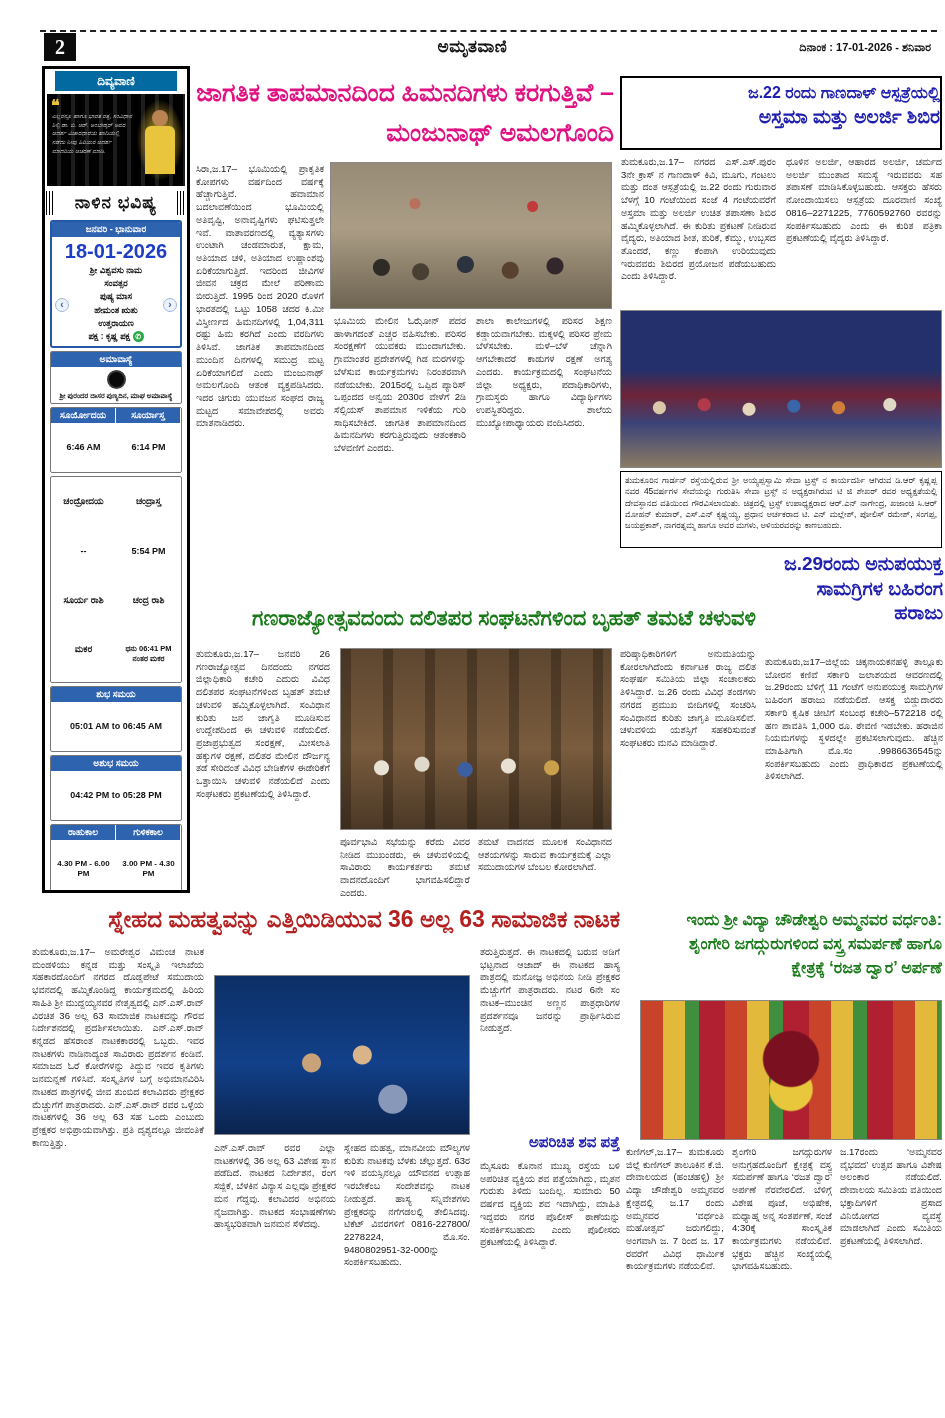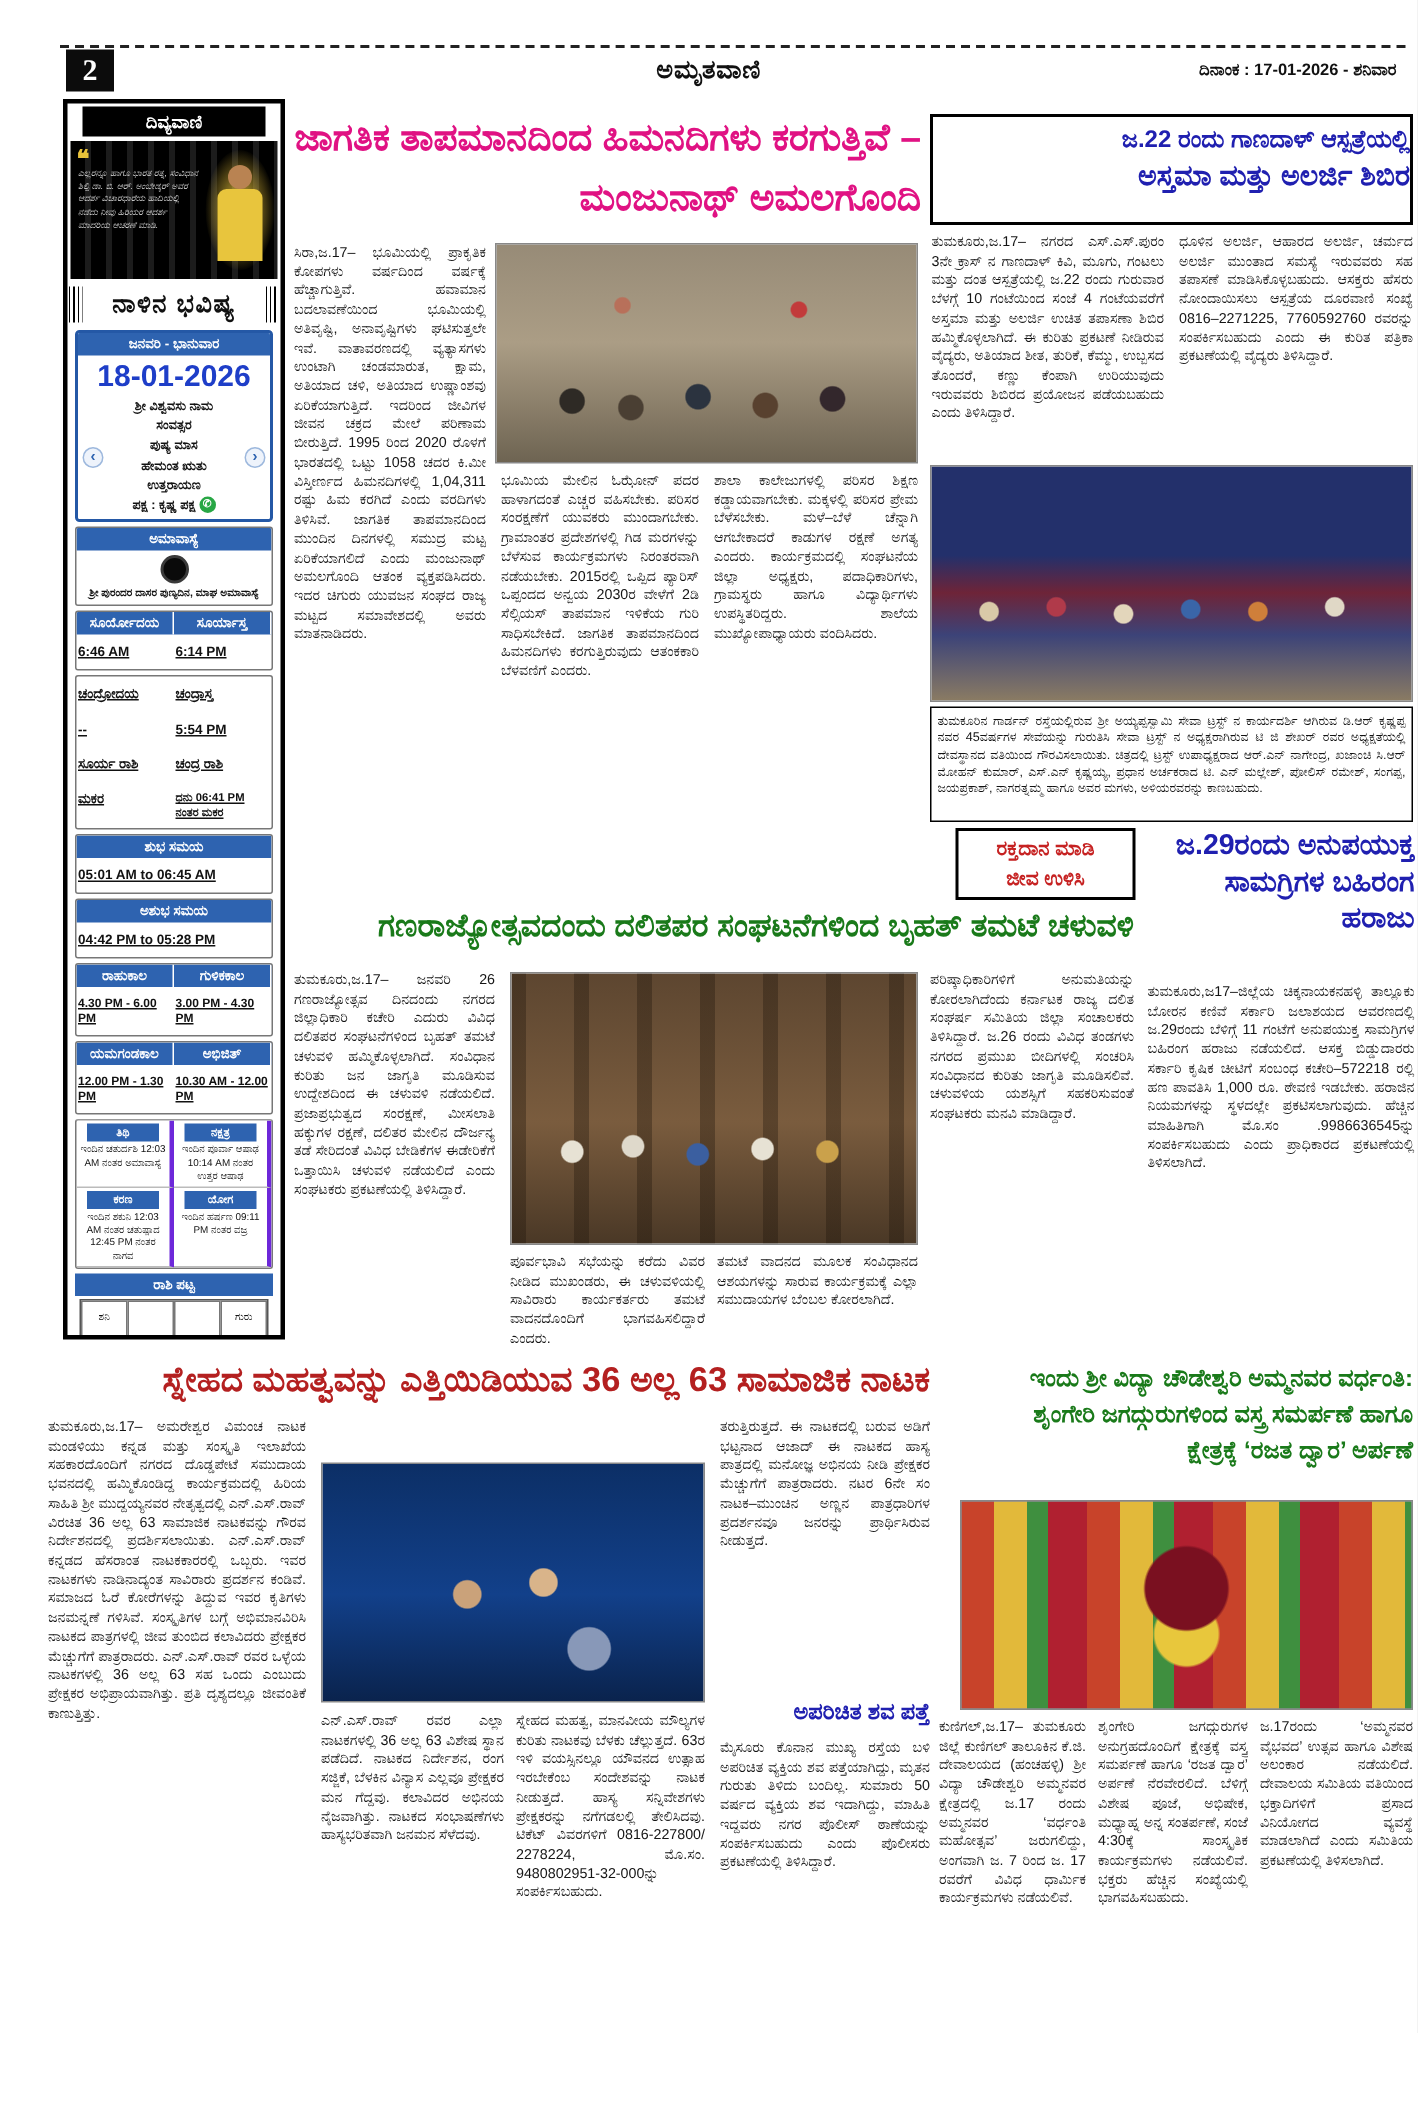--- a/index.html
+++ b/index.html
@@ -7,21 +7,21 @@
           font-family:"Liberation Sans",sans-serif;color:#111;}
   
   .dashline{position:absolute;left:40px;top:30px;width:897px;border-top:2px dashed #222;}
   .pagenum{position:absolute;left:44px;top:33px;width:32px;height:28px;background:#0c0c0c;color:#fff;
            font-family:"Liberation Serif",serif;font-weight:bold;font-size:20px;display:flex;align-items:center;justify-content:center;}
   .masthead{position:absolute;left:0;right:0;top:37px;text-align:center;font-weight:bold;font-size:17px;letter-spacing:.5px;}
   .dateline{position:absolute;right:14px;top:41px;font-size:11px;font-weight:bold;}
   
   .sidebar{position:absolute;left:42px;top:66px;width:148px;height:827px;border:3px solid #000;
            background:#fff;overflow:hidden;box-sizing:border-box;}
-  .sb-brand{margin:2px 10px 0;background:#000000;color:#fff;text-align:center;font-weight:bold;
+  .sb-brand{margin:2px 10px 0;background:#0369a1;color:#fff;text-align:center;font-weight:bold;
             font-size:12px;padding:3px 0;}
   .sb-ad{position:relative;margin:3px 2px 0;height:92px;background:
          repeating-linear-gradient(90deg,#000 0 10px,#1c1c1c 10px 14px);overflow:hidden;}
   .sb-ad .quote-mark{position:absolute;left:4px;top:2px;color:#e8c23a;font-size:16px;font-weight:bold;}
   .sb-ad .quote{position:absolute;left:5px;top:18px;width:82px;font-size:6px;line-height:1.45;color:#d8d8d8;font-style:italic;}
   .sb-ad .figure{position:absolute;right:8px;top:10px;width:34px;height:74px;}
   .sb-ad .figure .halo{position:absolute;left:-6px;top:-4px;width:46px;height:80px;border-radius:50%;
         background:radial-gradient(ellipse at center,#e8c23a 0%,rgba(232,194,58,.25) 55%,transparent 72%);}
   .sb-ad .figure .head{position:absolute;left:9px;top:6px;width:16px;height:16px;border-radius:50%;background:#b98352;}
   .sb-ad .figure .body{position:absolute;left:2px;top:22px;width:30px;height:48px;border-radius:6px 6px 0 0;background:#e8c53d;}
@@ -37,21 +37,21 @@
   .chev{position:absolute;top:34px;width:12px;height:12px;border-radius:50%;color:#2e63b0;border:1px solid #9db8dd;
         font-size:10px;line-height:11px;text-align:center;background:#eef3fb;}
   .chev.l{left:3px;} .chev.r{right:3px;}
   .wa{display:inline-block;width:11px;height:11px;border-radius:50%;background:#28a745;color:#fff;
       font-size:7px;line-height:11px;text-align:center;vertical-align:middle;}
   .sb-box{margin:3px 5px 0;border:1px solid #777;border-radius:2px;overflow:hidden;}
   .sb-box .moon{width:15px;height:15px;border-radius:50%;background:#0a0a0a;border:2px solid #3a3a3a;margin:3px auto 1px;}
   .sb-note{font-size:7px;font-weight:bold;text-align:center;padding:1px 2px 3px;line-height:1.3;}
   .tworow{display:grid;grid-template-columns:1fr 1fr;}
   .tworow .bar{border-right:1px solid #fff;}
-  .val{font-size:9px;font-weight:bold;padding:6px 1px;line-height:1.25;text-decoration:underline;}
+  .val{font-size:9px;font-weight:bold;text-align:center;padding:19px 1px;line-height:1.25;}
   .grid22{display:grid;grid-template-columns:1fr 1fr;border-top:1px solid #999;}
   .grid22 .cell{border-right:3px solid #6d28d9;border-bottom:1px solid #bbb;padding:1px;}
   .grid22 .cell .ttl{background:#2e63b0;color:#fff;font-size:7.5px;font-weight:bold;text-align:center;padding:1px 0;margin:1px 6px;}
   .grid22 .cell .txt{font-size:6.6px;text-align:center;line-height:1.3;padding:1px;}
   .rc{display:grid;grid-template-columns:repeat(4,1fr);grid-template-rows:repeat(4,24px);margin:2px 8px 2px;border:1px solid #555;}
   .rc div{border:1px solid #777;font-size:6.8px;text-align:center;display:flex;align-items:center;justify-content:center;line-height:1.15;padding:0 1px;}
   .rc .p0{grid-area:1/1}.rc .p1{grid-area:1/2}.rc .p2{grid-area:1/3}.rc .p3{grid-area:1/4}
   .rc .p4{grid-area:2/1}.rc .p5{grid-area:2/4}.rc .p6{grid-area:3/1}.rc .p7{grid-area:3/4}
   .rc .p8{grid-area:4/1}.rc .p9{grid-area:4/2}.rc .p10{grid-area:4/3}.rc .p11{grid-area:4/4}
   .rc .ctr{grid-area:2/2/4/4;font-size:8px;font-weight:bold;}
@@ -247,24 +247,20 @@
 
   <div class="abs boxed" style="left:620px;top:76px;width:322px;height:74px;">
     <div class="headline" style="color:#2020b0;font-size:16px;margin-top:6px;">ಜ.22 ರಂದು ಗಾಣದಾಳ್ ಆಸ್ಪತ್ರೆಯಲ್ಲಿ</div>
     <div class="headline" style="color:#2020b0;font-size:19px;margin-top:4px;">ಅಸ್ತಮಾ ಮತ್ತು ಅಲರ್ಜಿ ಶಿಬಿರ</div>
   </div>
   <div class="abs bodytext" style="left:621px;top:156px;width:155px;height:150px;">ತುಮಕೂರು,ಜ.17– ನಗರದ ಎಸ್.ಎಸ್.ಪುರಂ 3ನೇ ಕ್ರಾಸ್ ನ ಗಾಣದಾಳ್ ಕಿವಿ, ಮೂಗು, ಗಂಟಲು ಮತ್ತು ದಂತ ಆಸ್ಪತ್ರೆಯಲ್ಲಿ ಜ.22 ರಂದು ಗುರುವಾರ ಬೆಳಗ್ಗೆ 10 ಗಂಟೆಯಿಂದ ಸಂಜೆ 4 ಗಂಟೆಯವರೆಗೆ ಅಸ್ತಮಾ ಮತ್ತು ಅಲರ್ಜಿ ಉಚಿತ ತಪಾಸಣಾ ಶಿಬಿರ ಹಮ್ಮಿಕೊಳ್ಳಲಾಗಿದೆ. ಈ ಕುರಿತು ಪ್ರಕಟಣೆ ನೀಡಿರುವ ವೈದ್ಯರು, ಅತಿಯಾದ ಶೀತ, ತುರಿಕೆ, ಕೆಮ್ಮು, ಉಬ್ಬಸದ ತೊಂದರೆ, ಕಣ್ಣು ಕೆಂಪಾಗಿ ಉರಿಯುವುದು ಇರುವವರು ಶಿಬಿರದ ಪ್ರಯೋಜನ ಪಡೆಯಬಹುದು ಎಂದು ತಿಳಿಸಿದ್ದಾರೆ.</div>
   <div class="abs bodytext" style="left:786px;top:156px;width:156px;height:150px;">ಧೂಳಿನ ಅಲರ್ಜಿ, ಆಹಾರದ ಅಲರ್ಜಿ, ಚರ್ಮದ ಅಲರ್ಜಿ ಮುಂತಾದ ಸಮಸ್ಯೆ ಇರುವವರು ಸಹ ತಪಾಸಣೆ ಮಾಡಿಸಿಕೊಳ್ಳಬಹುದು. ಆಸಕ್ತರು ಹೆಸರು ನೋಂದಾಯಿಸಲು ಆಸ್ಪತ್ರೆಯ ದೂರವಾಣಿ ಸಂಖ್ಯೆ 0816–2271225, 7760592760 ರವರನ್ನು ಸಂಪರ್ಕಿಸಬಹುದು ಎಂದು ಈ ಕುರಿತ ಪತ್ರಿಕಾ ಪ್ರಕಟಣೆಯಲ್ಲಿ ವೈದ್ಯರು ತಿಳಿಸಿದ್ದಾರೆ.</div>
   <div class="abs photo ph-stage" style="left:620px;top:310px;width:322px;height:158px;"></div>
   <div class="abs capbox" style="left:620px;top:471px;width:322px;height:77px;">ತುಮಕೂರಿನ ಗಾರ್ಡನ್ ರಸ್ತೆಯಲ್ಲಿರುವ ಶ್ರೀ ಅಯ್ಯಪ್ಪಸ್ವಾಮಿ ಸೇವಾ ಟ್ರಸ್ಟ್ ನ ಕಾರ್ಯದರ್ಶಿ ಆಗಿರುವ ಡಿ.ಆರ್ ಕೃಷ್ಣಪ್ಪ ನವರ 45ವರ್ಷಗಳ ಸೇವೆಯನ್ನು ಗುರುತಿಸಿ ಸೇವಾ ಟ್ರಸ್ಟ್ ನ ಅಧ್ಯಕ್ಷರಾಗಿರುವ ಟಿ ಜಿ ಶೇಖರ್ ರವರ ಅಧ್ಯಕ್ಷತೆಯಲ್ಲಿ ದೇವಸ್ಥಾನದ ವತಿಯಿಂದ ಗೌರವಿಸಲಾಯಿತು. ಚಿತ್ರದಲ್ಲಿ ಟ್ರಸ್ಟ್ ಉಪಾಧ್ಯಕ್ಷರಾದ ಆರ್.ಎನ್ ನಾಗೇಂದ್ರ, ಖಜಾಂಚಿ ಸಿ.ಆರ್ ಮೋಹನ್ ಕುಮಾರ್, ಎಸ್.ಎನ್ ಕೃಷ್ಣಯ್ಯ, ಪ್ರಧಾನ ಅರ್ಚಕರಾದ ಟಿ. ಎನ್ ಮಲ್ಲೇಶ್, ಪೋಲಿಸ್ ರಮೇಶ್, ಸಂಗಪ್ಪ, ಜಯಪ್ರಕಾಶ್, ನಾಗರತ್ನಮ್ಮ ಹಾಗೂ ಅವರ ಮಗಳು, ಅಳಿಯರವರನ್ನು ಕಾಣಬಹುದು.</div>
 
-  <div class="abs bloodbox" style="left:637px;top:552px;width:120px;height:48px;">
-    <div>ರಕ್ತದಾನ ಮಾಡಿ</div>
-    <div>ಜೀವ ಉಳಿಸಿ</div>
-  </div>
 
   <div class="abs headline" style="left:765px;top:552px;width:178px;height:98px;color:#2020b0;font-size:19px;line-height:1.3;">ಜ.29ರಂದು ಅನುಪಯುಕ್ತ ಸಾಮಗ್ರಿಗಳ ಬಹಿರಂಗ ಹರಾಜು</div>
   <div class="abs bodytext" style="left:765px;top:656px;width:178px;height:242px;">ತುಮಕೂರು,ಜ17–ಜಿಲ್ಲೆಯ ಚಿಕ್ಕನಾಯಕನಹಳ್ಳಿ ತಾಲ್ಲೂಕು ಬೋರನ ಕಣಿವೆ ಸರ್ಕಾರಿ ಜಲಾಶಯದ ಆವರಣದಲ್ಲಿ ಜ.29ರಂದು ಬೆಳಿಗ್ಗೆ 11 ಗಂಟೆಗೆ ಅನುಪಯುಕ್ತ ಸಾಮಗ್ರಿಗಳ ಬಹಿರಂಗ ಹರಾಜು ನಡೆಯಲಿದೆ. ಆಸಕ್ತ ಬಿಡ್ಡುದಾರರು ಸರ್ಕಾರಿ ಕೃಷಿಕ ಚೀಟಿಗೆ ಸಂಬಂಧ ಕಚೇರಿ–572218 ರಲ್ಲಿ ಹಣ ಪಾವತಿಸಿ 1,000 ರೂ. ಠೇವಣಿ ಇಡಬೇಕು. ಹರಾಜಿನ ನಿಯಮಗಳನ್ನು ಸ್ಥಳದಲ್ಲೇ ಪ್ರಕಟಿಸಲಾಗುವುದು. ಹೆಚ್ಚಿನ ಮಾಹಿತಿಗಾಗಿ ಮೊ.ಸಂ .9986636545ನ್ನು ಸಂಪರ್ಕಿಸಬಹುದು ಎಂದು ಪ್ರಾಧಿಕಾರದ ಪ್ರಕಟಣೆಯಲ್ಲಿ ತಿಳಿಸಲಾಗಿದೆ.</div>
 
   <div class="abs headline" style="left:196px;top:606px;width:560px;height:32px;color:#1a7a1a;font-size:21px;">ಗಣರಾಜ್ಯೋತ್ಸವದಂದು ದಲಿತಪರ ಸಂಘಟನೆಗಳಿಂದ ಬೃಹತ್ ತಮಟೆ ಚಳುವಳಿ</div>
   <div class="abs photo ph-hall" style="left:340px;top:648px;width:272px;height:182px;"></div>
   <div class="abs bodytext" style="left:196px;top:648px;width:134px;height:252px;">ತುಮಕೂರು,ಜ.17– ಜನವರಿ 26 ಗಣರಾಜ್ಯೋತ್ಸವ ದಿನದಂದು ನಗರದ ಜಿಲ್ಲಾಧಿಕಾರಿ ಕಚೇರಿ ಎದುರು ವಿವಿಧ ದಲಿತಪರ ಸಂಘಟನೆಗಳಿಂದ ಬೃಹತ್ ತಮಟೆ ಚಳುವಳಿ ಹಮ್ಮಿಕೊಳ್ಳಲಾಗಿದೆ. ಸಂವಿಧಾನ ಕುರಿತು ಜನ ಜಾಗೃತಿ ಮೂಡಿಸುವ ಉದ್ದೇಶದಿಂದ ಈ ಚಳುವಳಿ ನಡೆಯಲಿದೆ. ಪ್ರಜಾಪ್ರಭುತ್ವದ ಸಂರಕ್ಷಣೆ, ಮೀಸಲಾತಿ ಹಕ್ಕುಗಳ ರಕ್ಷಣೆ, ದಲಿತರ ಮೇಲಿನ ದೌರ್ಜನ್ಯ ತಡೆ ಸೇರಿದಂತೆ ವಿವಿಧ ಬೇಡಿಕೆಗಳ ಈಡೇರಿಕೆಗೆ ಒತ್ತಾಯಿಸಿ ಚಳುವಳಿ ನಡೆಯಲಿದೆ ಎಂದು ಸಂಘಟಕರು ಪ್ರಕಟಣೆಯಲ್ಲಿ ತಿಳಿಸಿದ್ದಾರೆ.</div>
   <div class="abs bodytext" style="left:340px;top:836px;width:130px;height:64px;">ಪೂರ್ವಭಾವಿ ಸಭೆಯನ್ನು ಕರೆದು ವಿವರ ನೀಡಿದ ಮುಖಂಡರು, ಈ ಚಳುವಳಿಯಲ್ಲಿ ಸಾವಿರಾರು ಕಾರ್ಯಕರ್ತರು ತಮಟೆ ವಾದನದೊಂದಿಗೆ ಭಾಗವಹಿಸಲಿದ್ದಾರೆ ಎಂದರು.</div>
   <div class="abs bodytext" style="left:478px;top:836px;width:134px;height:64px;">ತಮಟೆ ವಾದನದ ಮೂಲಕ ಸಂವಿಧಾನದ ಆಶಯಗಳನ್ನು ಸಾರುವ ಕಾರ್ಯಕ್ರಮಕ್ಕೆ ಎಲ್ಲಾ ಸಮುದಾಯಗಳ ಬೆಂಬಲ ಕೋರಲಾಗಿದೆ.</div>
   <div class="abs bodytext" style="left:620px;top:648px;width:136px;height:252px;">ಪರಿಷ್ಕಾಧಿಕಾರಿಗಳಿಗೆ ಅನುಮತಿಯನ್ನು ಕೋರಲಾಗಿದೆಂದು ಕರ್ನಾಟಕ ರಾಜ್ಯ ದಲಿತ ಸಂಘರ್ಷ ಸಮಿತಿಯ ಜಿಲ್ಲಾ ಸಂಚಾಲಕರು ತಿಳಿಸಿದ್ದಾರೆ. ಜ.26 ರಂದು ವಿವಿಧ ತಂಡಗಳು ನಗರದ ಪ್ರಮುಖ ಬೀದಿಗಳಲ್ಲಿ ಸಂಚರಿಸಿ ಸಂವಿಧಾನದ ಕುರಿತು ಜಾಗೃತಿ ಮೂಡಿಸಲಿವೆ. ಚಳುವಳಿಯ ಯಶಸ್ಸಿಗೆ ಸಹಕರಿಸುವಂತೆ ಸಂಘಟಕರು ಮನವಿ ಮಾಡಿದ್ದಾರೆ.</div>

